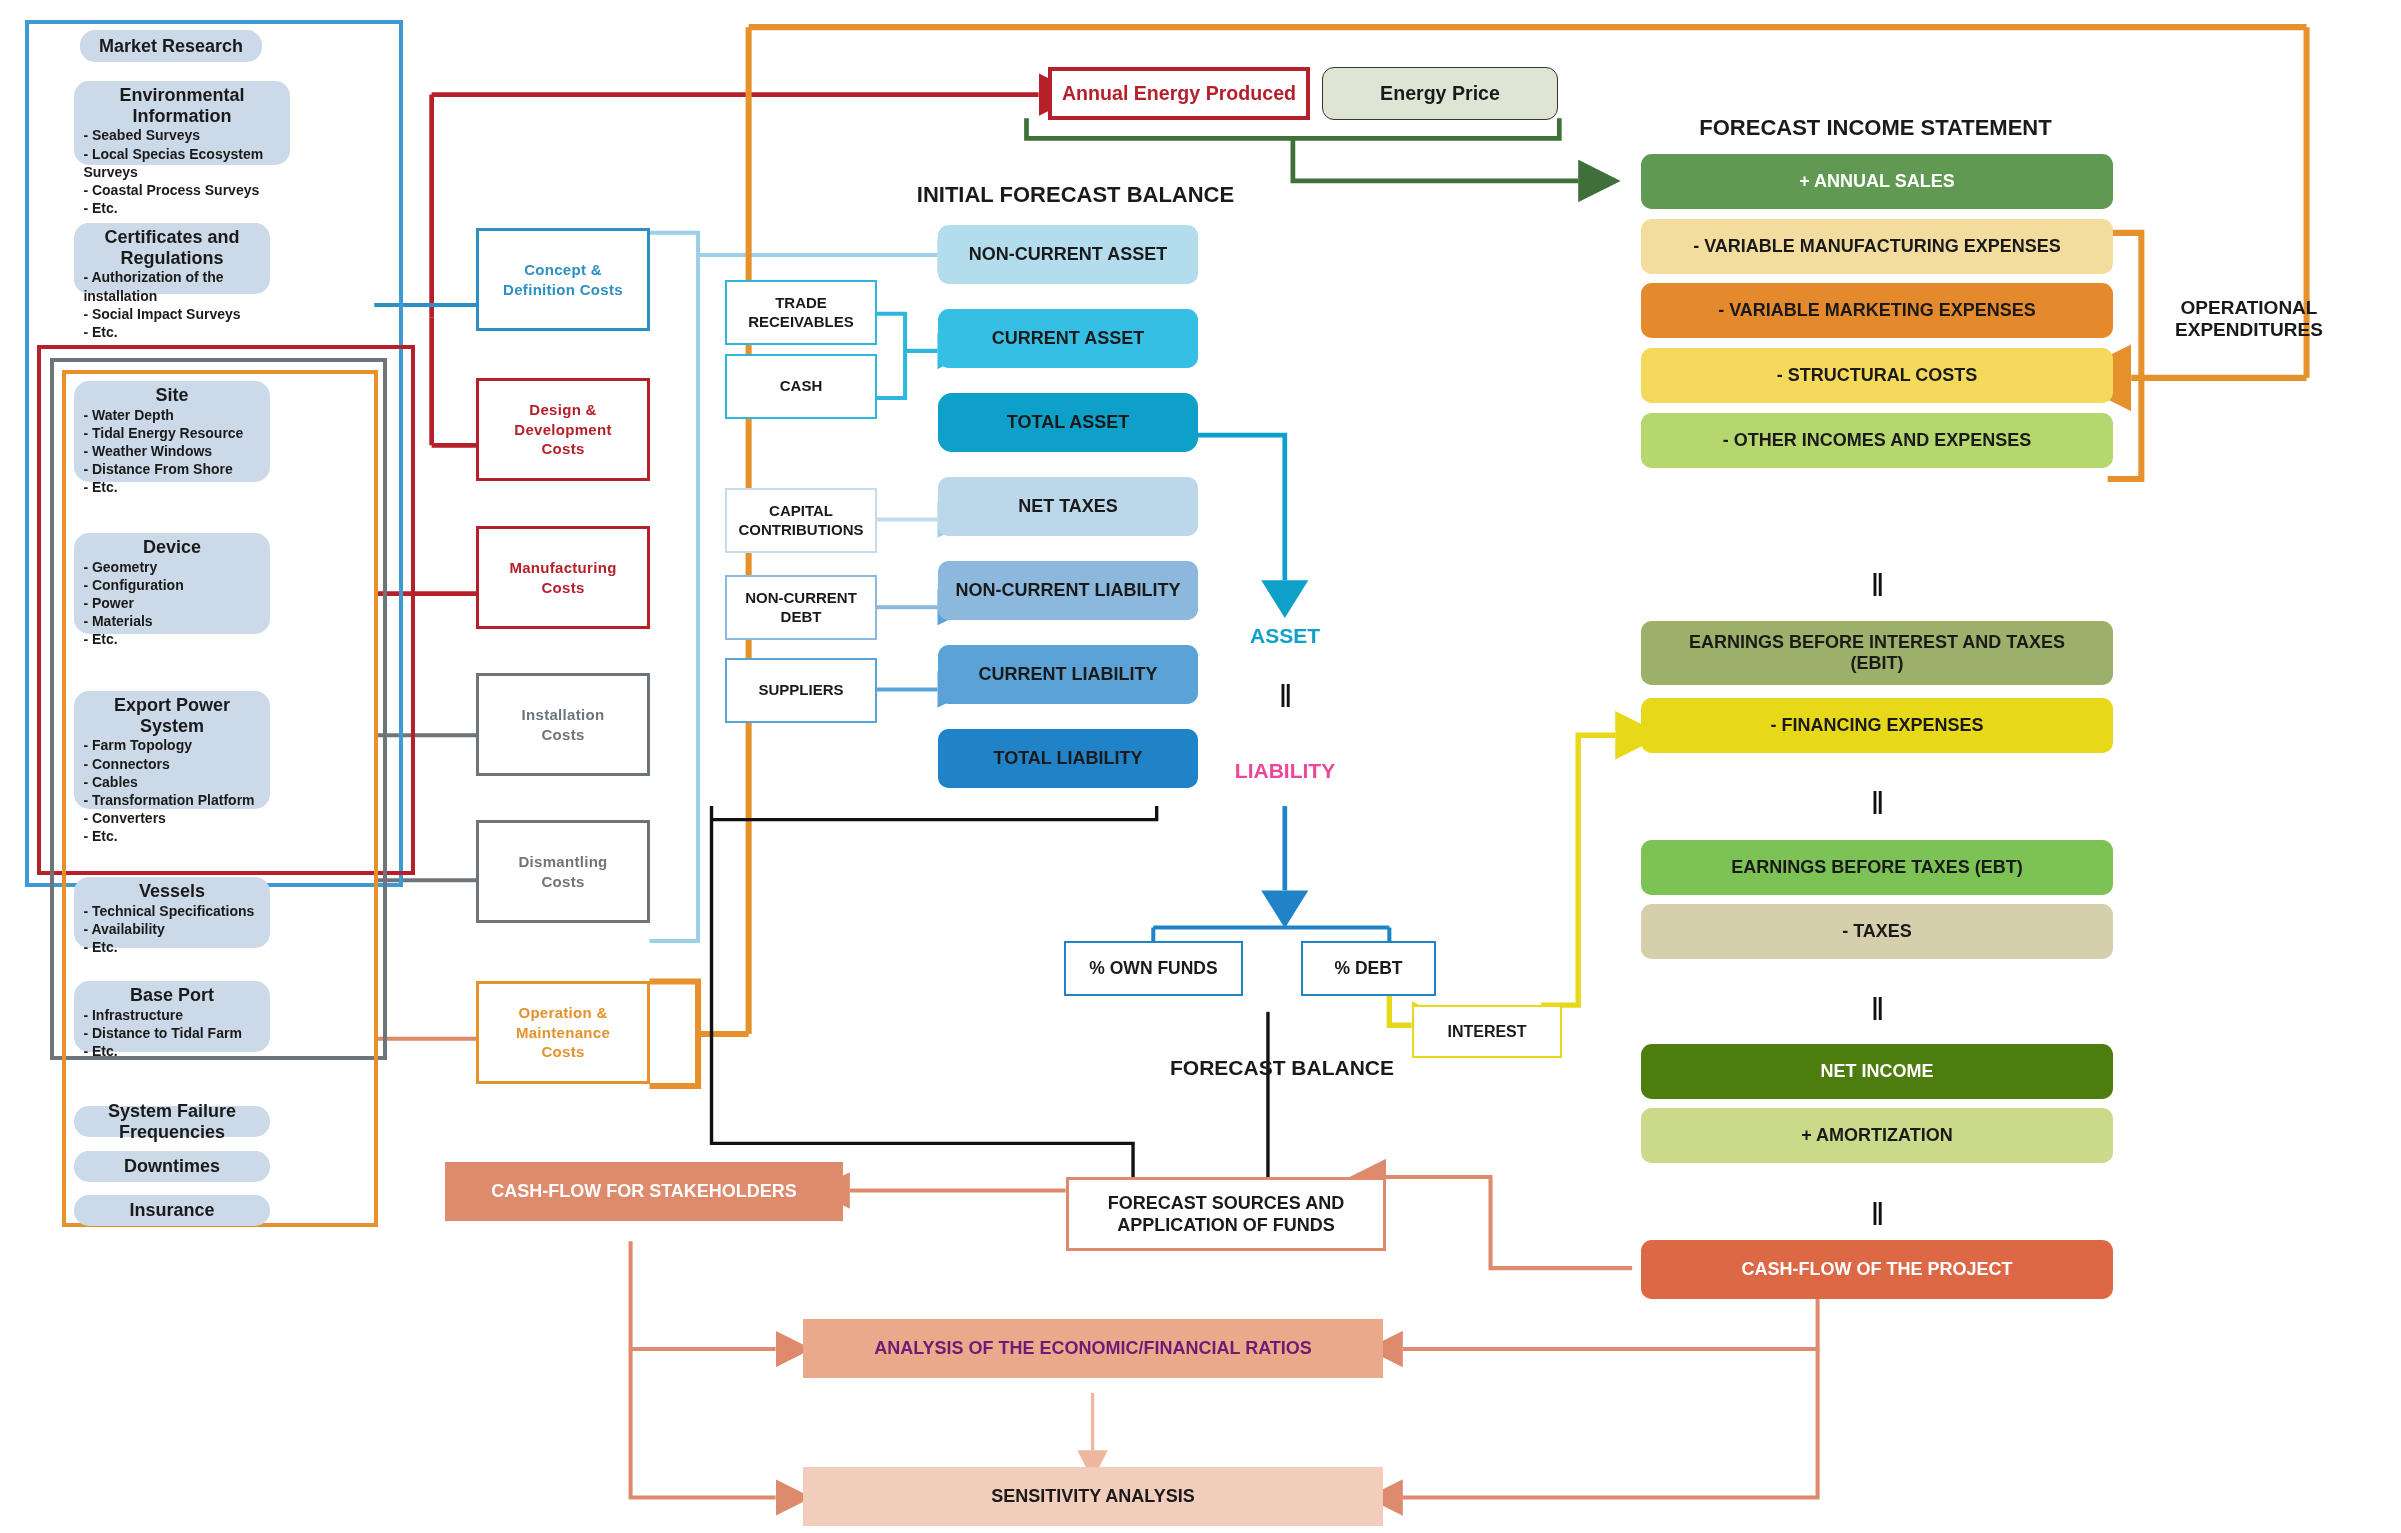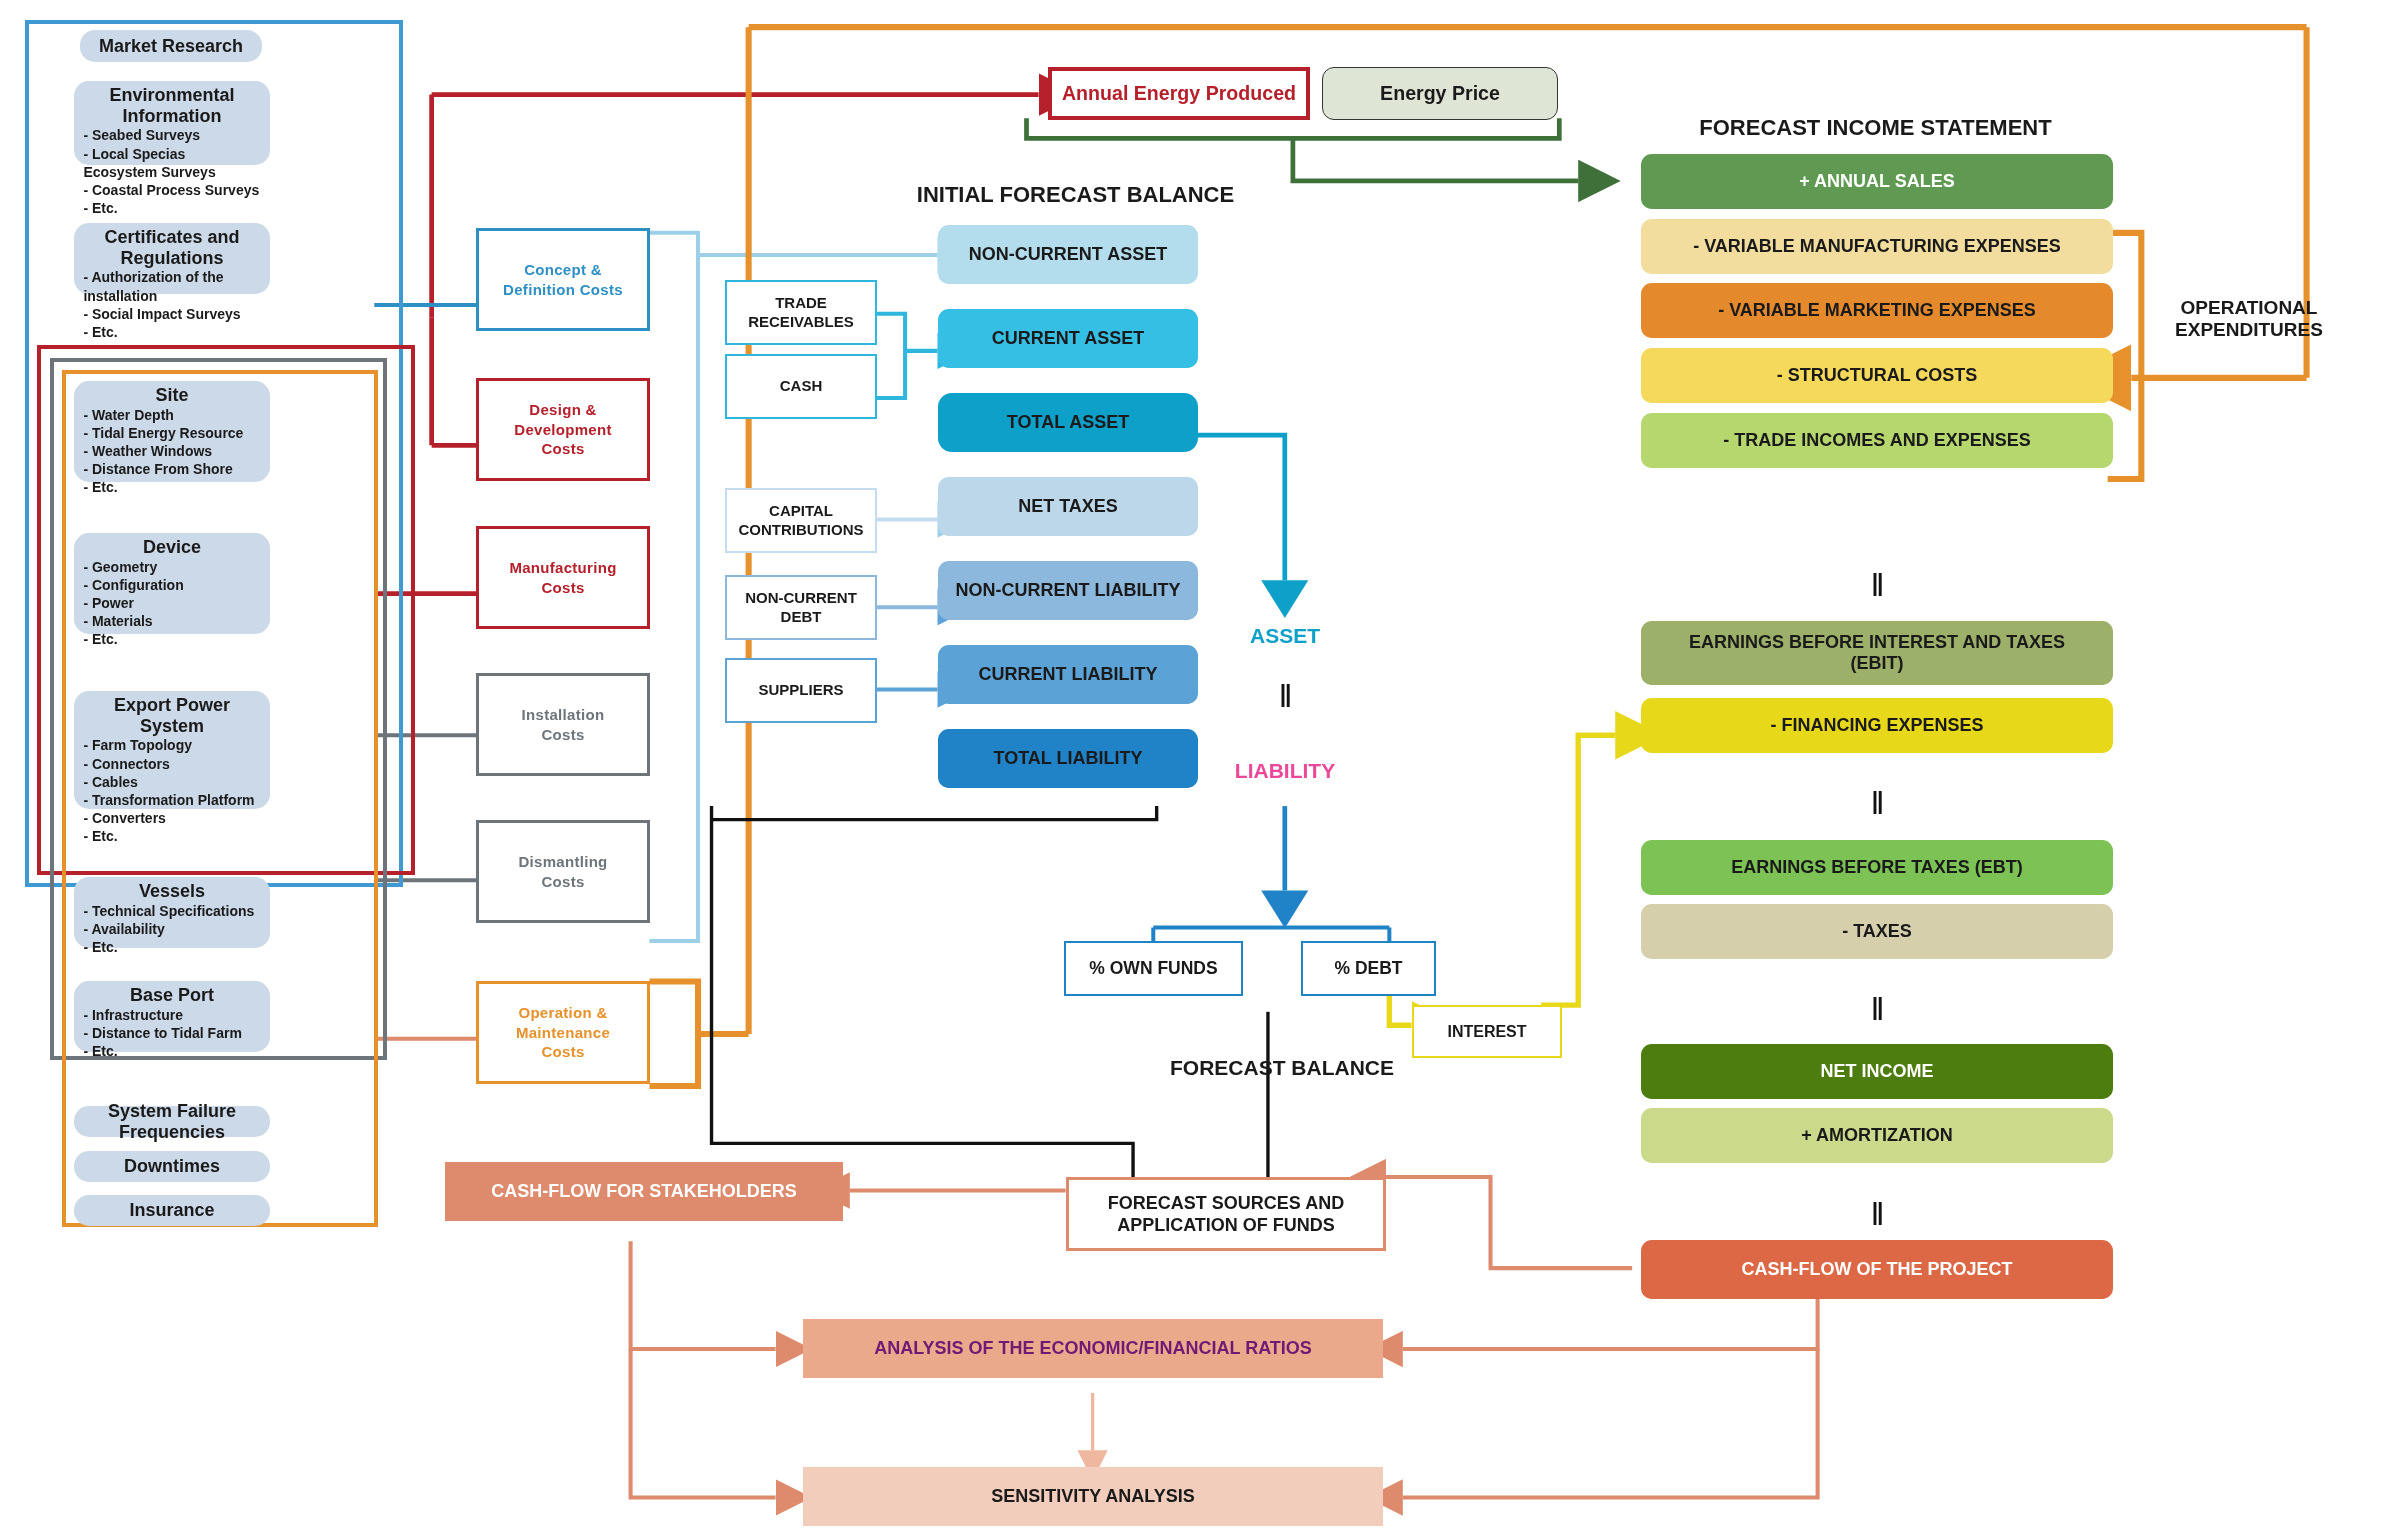--- a/index.html
+++ b/index.html
@@ -162,21 +162,21 @@
 
   <div class="abs frame" style="left:25px;top:20px;width:378px;height:867px;border-width:4px;border-color:#3f9ad4;"></div>
   <div class="abs frame" style="left:37px;top:345px;width:378px;height:530px;border-width:4px;border-color:#b5202a;"></div>
   <div class="abs frame" style="left:50px;top:358px;width:337px;height:702px;border-width:4px;border-color:#6d757b;"></div>
   <div class="abs frame" style="left:62px;top:370px;width:316px;height:857px;border-width:4px;border-color:#e6912c;"></div>
 
   <div class="abs pill center-only" style="left:80px;top:30px;width:182px;height:32px;">
     <div class="hd">Market Research</div>
   </div>
 
-  <div class="abs pill" style="left:74px;top:81px;width:196px;height:84px;">
+  <div class="abs pill" style="left:74px;top:81px;width:216px;height:84px;">
     <div class="hd">Environmental Information</div>
     <div class="li">- Seabed Surveys</div>
     <div class="li">- Local Specias  Ecosystem Surveys</div>
     <div class="li">- Coastal Process Surveys</div>
     <div class="li">- Etc.</div>
   </div>
 
   <div class="abs pill" style="left:74px;top:223px;width:196px;height:71px;">
     <div class="hd">Certificates and Regulations</div>
     <div class="li">- Authorization of the installation</div>
@@ -338,21 +338,21 @@
   <div class="abs bar" style="left:1641px;top:219px;width:472px;height:55px;background:#f2dd9f;">
     <span>- VARIABLE MANUFACTURING EXPENSES</span>
     </div>
   <div class="abs bar" style="left:1641px;top:283px;width:472px;height:55px;background:#e58a2c;">
     <span>- VARIABLE MARKETING EXPENSES</span>
     </div>
   <div class="abs bar" style="left:1641px;top:348px;width:472px;height:55px;background:#f5d95b;">
     <span>- STRUCTURAL COSTS</span>
     </div>
   <div class="abs bar" style="left:1641px;top:413px;width:472px;height:55px;background:#b6d66e;">
-    <span>- TRADE INCOMES AND EXPENSES</span>
+    <span>- OTHER INCOMES AND EXPENSES</span>
     </div>
 
   <div class="abs eqsym" style="left:1641px;top:570px;width:472px;text-align:center;">||</div>
 
   <div class="abs bar" style="left:1641px;top:621px;width:472px;height:64px;background:#9cb06a;">
     <span style="white-space:pre-line;">EARNINGS BEFORE INTEREST AND TAXES
 (EBIT)</span>
     </div>
   <div class="abs bar" style="left:1641px;top:698px;width:472px;height:55px;background:#e8d81a;">
     <span>- FINANCING EXPENSES</span>

